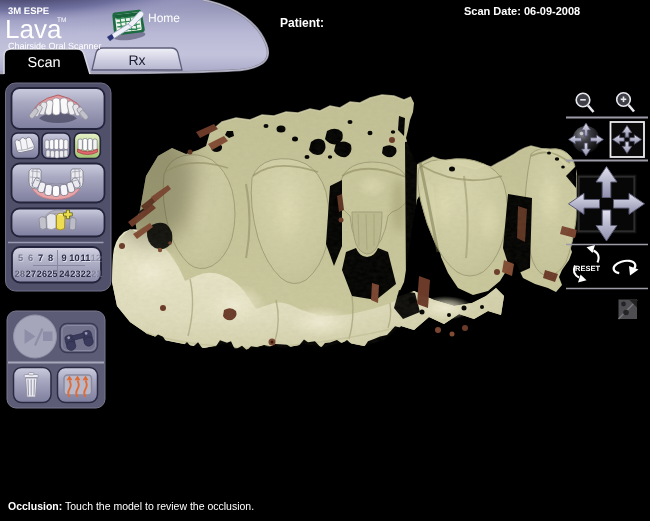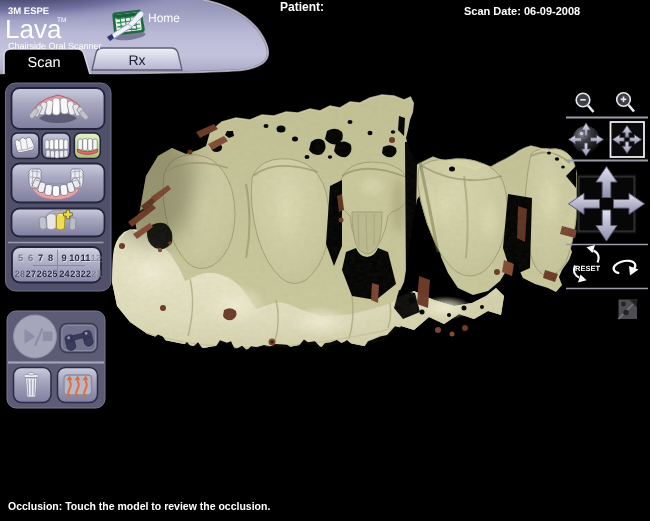--- a/index.html
+++ b/index.html
@@ -1,21 +1,21 @@
 <!DOCTYPE html>
 <html><head>
 <meta charset="utf-8">
 <style>
 html,body{margin:0;padding:0;background:#000;-webkit-font-smoothing:antialiased;}
 #page{position:relative;width:650px;height:521px;background:#000;overflow:hidden;
   font-family:"Liberation Sans", sans-serif;}
 text{text-rendering:geometricPrecision;}
 .abs{position:absolute;}
-#statusbar{position:absolute;left:8px;top:500px;color:#fff;font-size:10.5px;font-weight:bold;}
-#patient{position:absolute;left:280px;top:0;color:#fff;font-size:12px;font-weight:bold;}
+#statusbar{position:absolute;left:8px;top:500px;color:#fff;font-size:10.5px;}
+#patient{position:absolute;left:280px;top:16px;color:#fff;font-size:12px;font-weight:bold;}
 #scandate{position:absolute;left:464px;top:5px;color:#fff;font-size:11px;font-weight:bold;}
 </style>
 </head>
 <body>
 <div id="page">
 
   <svg id="model" class="abs" style="left:0;top:0;" width="650" height="521" viewBox="0 0 650 521">
     <defs>
       <path id="sil" d="M140,210 L146,176 L158,156 L172,148 L186,154 L198,150 L206,146 L210,132 L222,122 L236,118 L250,120 L262,115 L274,116 L286,112 L298,113 L310,109 L320,111 L330,106 L340,108 L350,102 L360,103 L370,98 L382,95 L394,96 L404,100 L411,97 L414,103 L413,112 L410,120 L408,130 L406,138 L409,148 L414,158 L417,165 L425,161 L433,157 L441,160 L449,162 L457,164 L464,166 L471,168 L477,169 L484,165 L491,167 L498,163 L506,159 L513,155 L519,151 L525,148 L531,146 L539,148 L547,151 L555,156 L562,161 L568,167 L572,172 L575,179 L571,186 L575,194 L568,202 L573,210 L566,220 L571,228 L564,236 L569,244 L572,252 L569,260 L562,270 L559,277 L562,285 L556,292 L548,288 L535,284 L523,278 L515,261 L508,268 L500,281 L488,291 L473,295 L458,288 L448,273 L441,257 L437,233 L435,206 L433,186 L427,182 L417,200 L412,228 L408,258 L404,282 L397,297 L414,291 L434,300 L454,306 L472,303 L486,296 L496,288 L504,296 L501,315 L488,311 L474,319 L459,314 L444,324 L429,317 L414,330 L401,326 L384,340 L364,346 L344,342 L324,347 L304,344 L284,348 L264,345 L244,350 L224,344 L204,348 L184,344 L164,340 L146,333 L130,322 L117,306 L112,282 L113,256 L120,238 L130,229 L137,232 L135,220 L139,213 Z"></path>
       <clipPath id="silclip">

